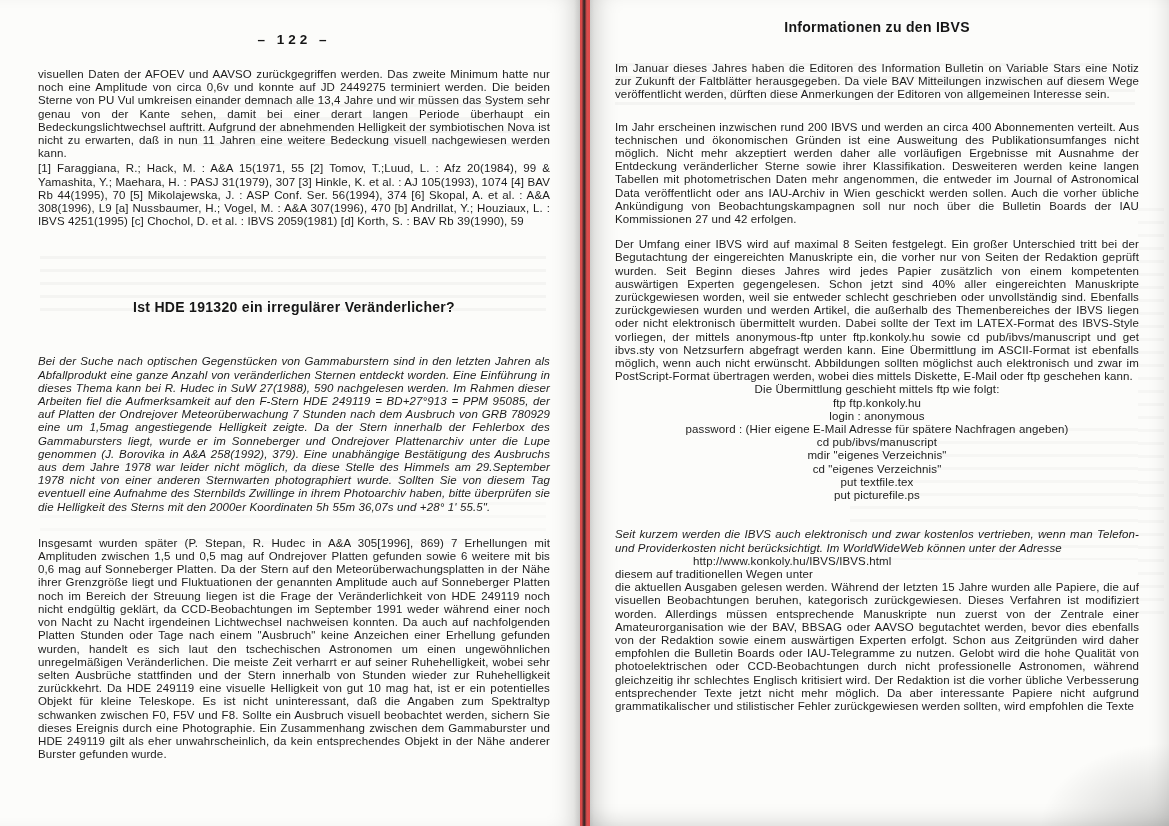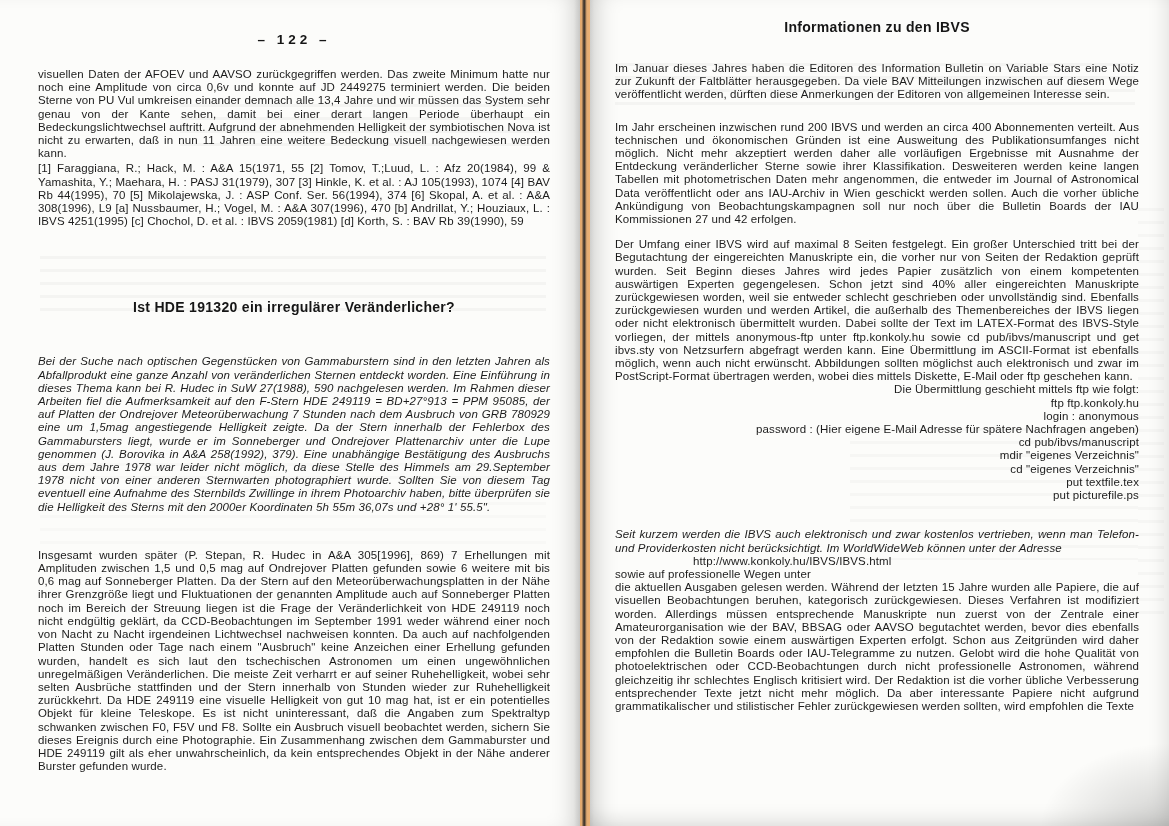--- a/index.html
+++ b/index.html
@@ -1,21 +1,21 @@
 <!DOCTYPE html>
 <html><head>
 <meta charset="utf-8">
 <style>
   html, body { margin: 0; padding: 0; }
   .scan {
     position: relative;
     width: 1169px;
     height: 826px;
     overflow: hidden;
-    background: #fdba74;
+    background: #ef4444;
     font-family: "Liberation Sans", sans-serif;
     color: #1e1e1e;
   }
   .page {
     position: absolute;
     top: 0;
     height: 100%;
     background: #fcfcfa;
   }
   .page-left  {
@@ -71,32 +71,32 @@
     text-align: center;
     font-weight: bold;
     font-size: 14px;
     letter-spacing: 0.3px;
     color: #161616;
   }
   .m-p1-left   { margin-top: 21px; }
   .m-refs      { margin-top: 2px; }
   .m-head-left { margin-top: 71px; }
   .m-p2-left   { margin-top: 40px; font-style: italic; }
-  .m-p3-left   { margin-top: 35px; }
+  .m-p3-left   { margin-top: 23px; }
 
   .m-head-right { margin-top: 19px; }
   .m-p1-right   { margin-top: 27px; }
   .m-p2-right   { margin-top: 19px; }
   .m-p3-right   { margin-top: 12px; }
   .m-p4-right   { margin-top: 26px; font-style: italic; }
 
   .ftp-line {
     font-size: 11.5px;
     line-height: 13.2px;
-    text-align: right;
+    text-align: center;
     letter-spacing: 0.12px;
     color: #1c1c1c;
   }
   .url-line {
     font-size: 11.5px;
     line-height: 13.2px;
     text-align: left;
     letter-spacing: 0.12px;
     color: #1c1c1c;
   }
@@ -186,19 +186,19 @@
       <div class="ftp-line">mdir "eigenes Verzeichnis"</div>
       <div class="ftp-line">cd "eigenes Verzeichnis"</div>
       <div class="ftp-line">put textfile.tex</div>
       <div class="ftp-line">put picturefile.ps</div>
     </div>
 
     <div class="body-text m-p4-right">Seit kurzem werden die IBVS auch elektronisch und zwar kostenlos vertrieben, wenn man Telefon- und Providerkosten nicht berücksichtigt. Im WorldWideWeb können unter der Adresse</div>
 
     <div class="url-line indent-www">http://www.konkoly.hu/IBVS/IBVS.html</div>
 
-    <div class="url-line">sowie auf professionelle Wegen unter</div>
+    <div class="url-line">diesem auf traditionellen Wegen unter</div>
 
 
     <div class="body-text">die aktuellen Ausgaben gelesen werden. Während der letzten 15 Jahre wurden alle Papiere, die auf visuellen Beobachtungen beruhen, kategorisch zurückgewiesen. Dieses Verfahren ist modifiziert worden. Allerdings müssen entsprechende Manuskripte nun zuerst von der Zentrale einer Amateurorganisation wie der BAV, BBSAG oder AAVSO begutachtet werden, bevor dies ebenfalls von der Redaktion sowie einem auswärtigen Experten erfolgt. Schon aus Zeitgründen wird daher empfohlen die Bulletin Boards oder IAU-Telegramme zu nutzen. Gelobt wird die hohe Qualität von photoelektrischen oder CCD-Beobachtungen durch nicht professionelle Astronomen, während gleichzeitig ihr schlechtes Englisch kritisiert wird. Der Redaktion ist die vorher übliche Verbesserung entsprechender Texte jetzt nicht mehr möglich. Da aber interessante Papiere nicht aufgrund grammatikalischer und stilistischer Fehler zurückgewiesen werden sollten, wird empfohlen die Texte</div>
   </div>
 
 </div>
 
 </body></html>

